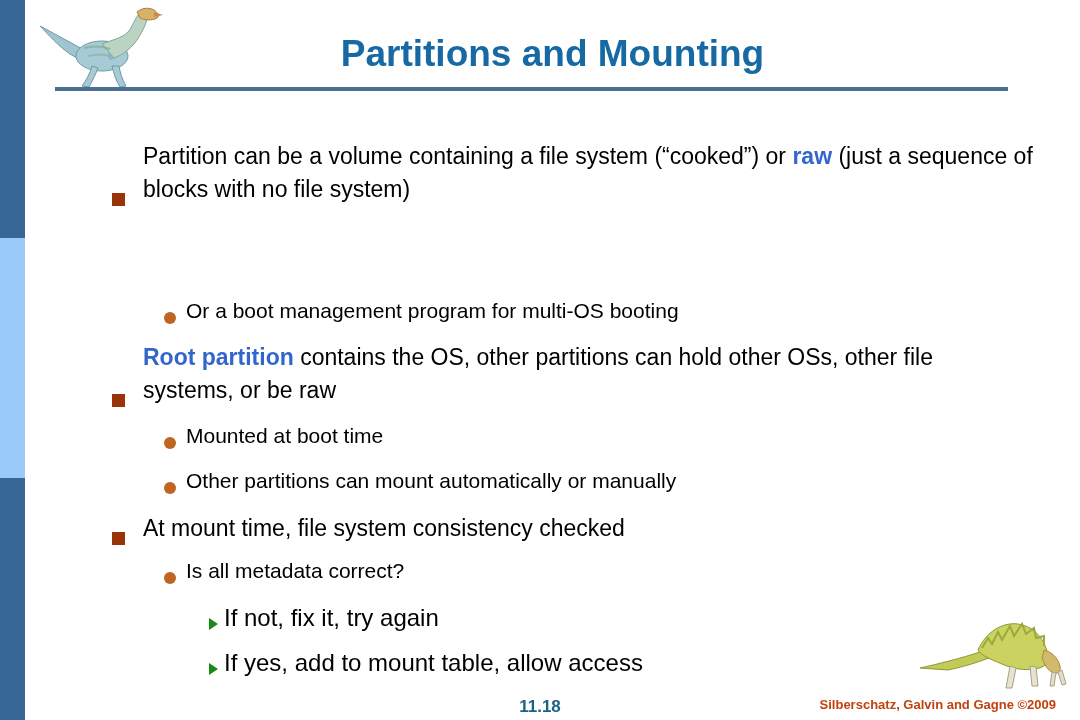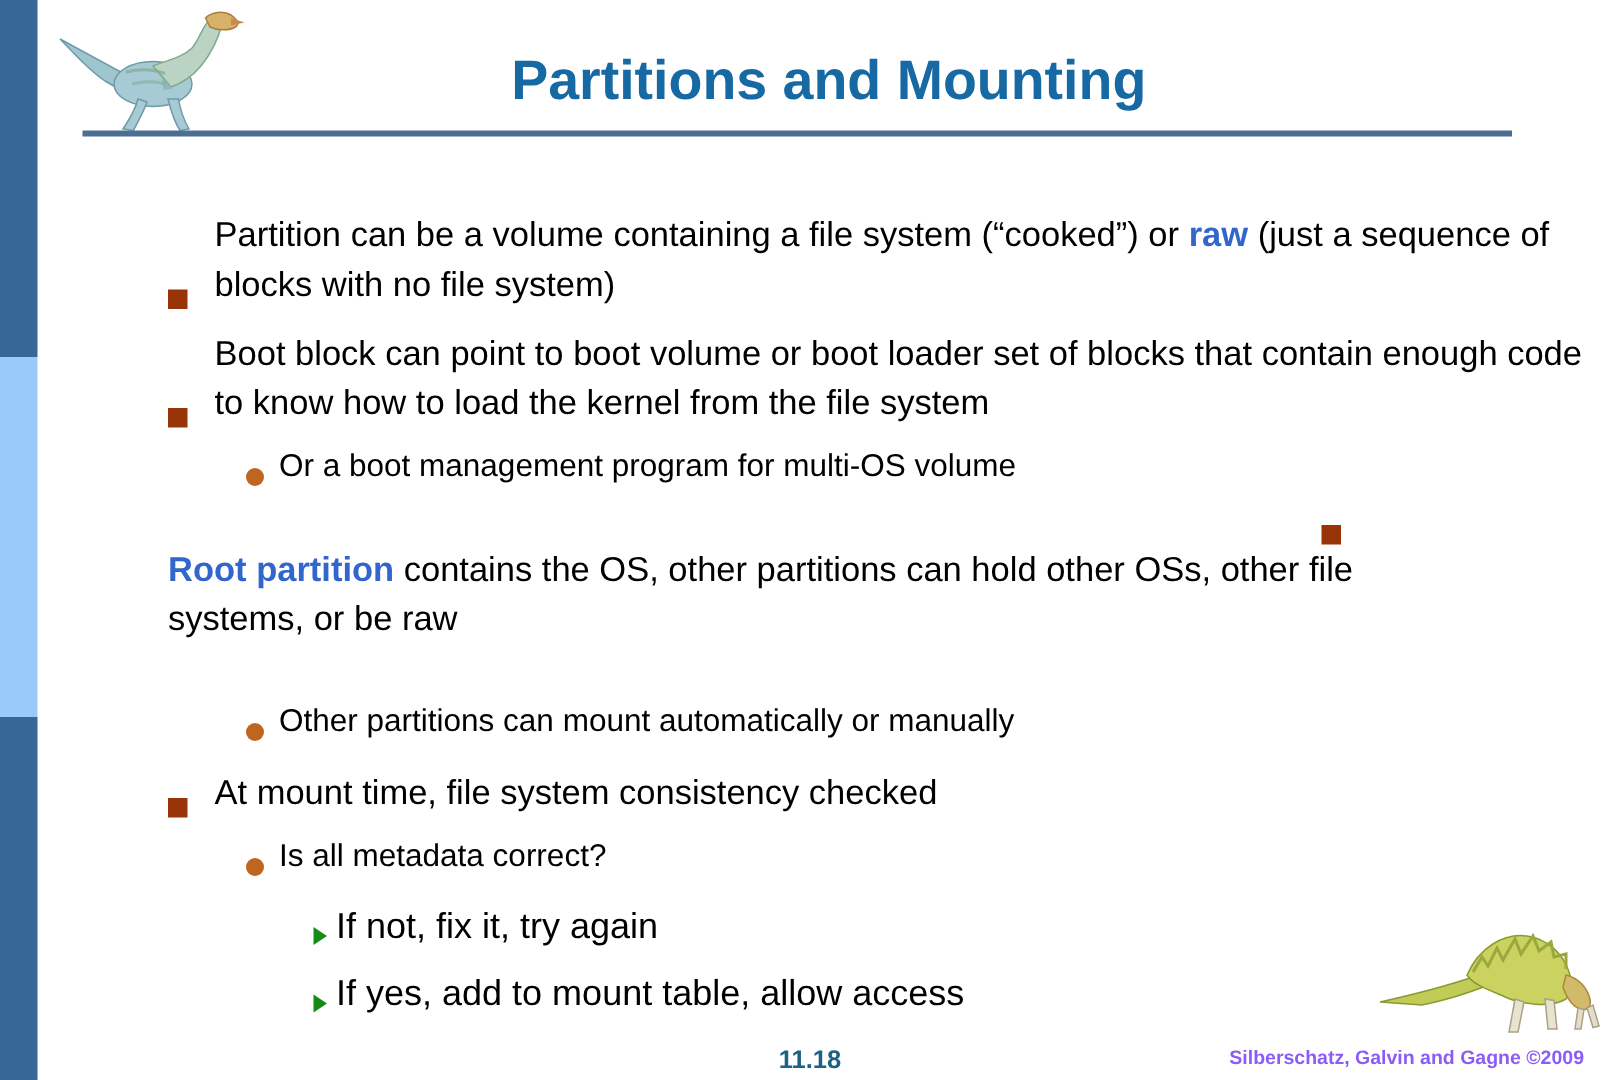--- a/index.html
+++ b/index.html
@@ -53,21 +53,21 @@
     position:absolute;left:32px;top:697px;
     font-size:13px;font-weight:bold;color:#1C6285;
   }
   .footer-left sup{font-size:9px;}
   .footer-center{
     position:absolute;left:0;right:0;top:697px;text-align:center;
     font-size:17px;font-weight:bold;color:#1C6285;
   }
   .footer-right{
     position:absolute;right:24px;top:697px;
-    font-size:13px;font-weight:bold;color:#8b5cf6;
+    font-size:13px;font-weight:bold;color:#c2410c;
   }
 
   .dino-tl{position:absolute;left:36px;top:4px;}
   .dino-br{position:absolute;left:918px;top:610px;}
 </style>
 </head>
 <body>
 
 <div class="slide">
 
@@ -89,35 +89,35 @@
   </svg>
 
   <div class="title">Partitions and Mounting</div>
   <div class="rule"></div>
 
   <div class="row lvl1" style="top:140px;">
     <span class="sq"></span>
     <span class="txt w1"><span>Partition can be a volume containing a file system (“cooked”) or </span><span class="hl">raw</span><span> (just a sequence of blocks with no file system)</span></span>
   </div>
 
-  <div class="row lvl1" style="top:219px;">
-    <span class="sq"></span>
-    <span class="txt w2">Boot block can point to boot volume or boot loader set of blocks that contain enough code to know how to load the kernel from the file system</span>
-  </div>
 
   <div class="row lvl2" style="top:298px;">
     <span class="ci"></span>
-    <span class="txt">Or a boot management program for multi-OS volume</span>
+    <span class="txt">Or a boot management program for multi-OS booting</span>
   </div>
 
-  <div class="row lvl1" style="top:341px;flex-direction:column;">
+  <div class="row lvl1" style="top:341px;">
     <span class="sq"></span>
     <span class="txt w3"><span class="hl">Root partition</span><span> contains the OS, other partitions can hold other OSs, other file systems, or be raw</span></span>
   </div>
 
+  <div class="row lvl2" style="top:423px;">
+    <span class="ci"></span>
+    <span class="txt">Mounted at boot time</span>
+  </div>
 
   <div class="row lvl1" style="top:512px;">
     <span class="sq"></span>
     <span class="txt">At mount time, file system consistency checked</span>
   </div>
 
   <div class="row lvl2" style="top:468px;">
     <span class="ci"></span>
     <span class="txt">Other partitions can mount automatically or manually</span>
   </div>

